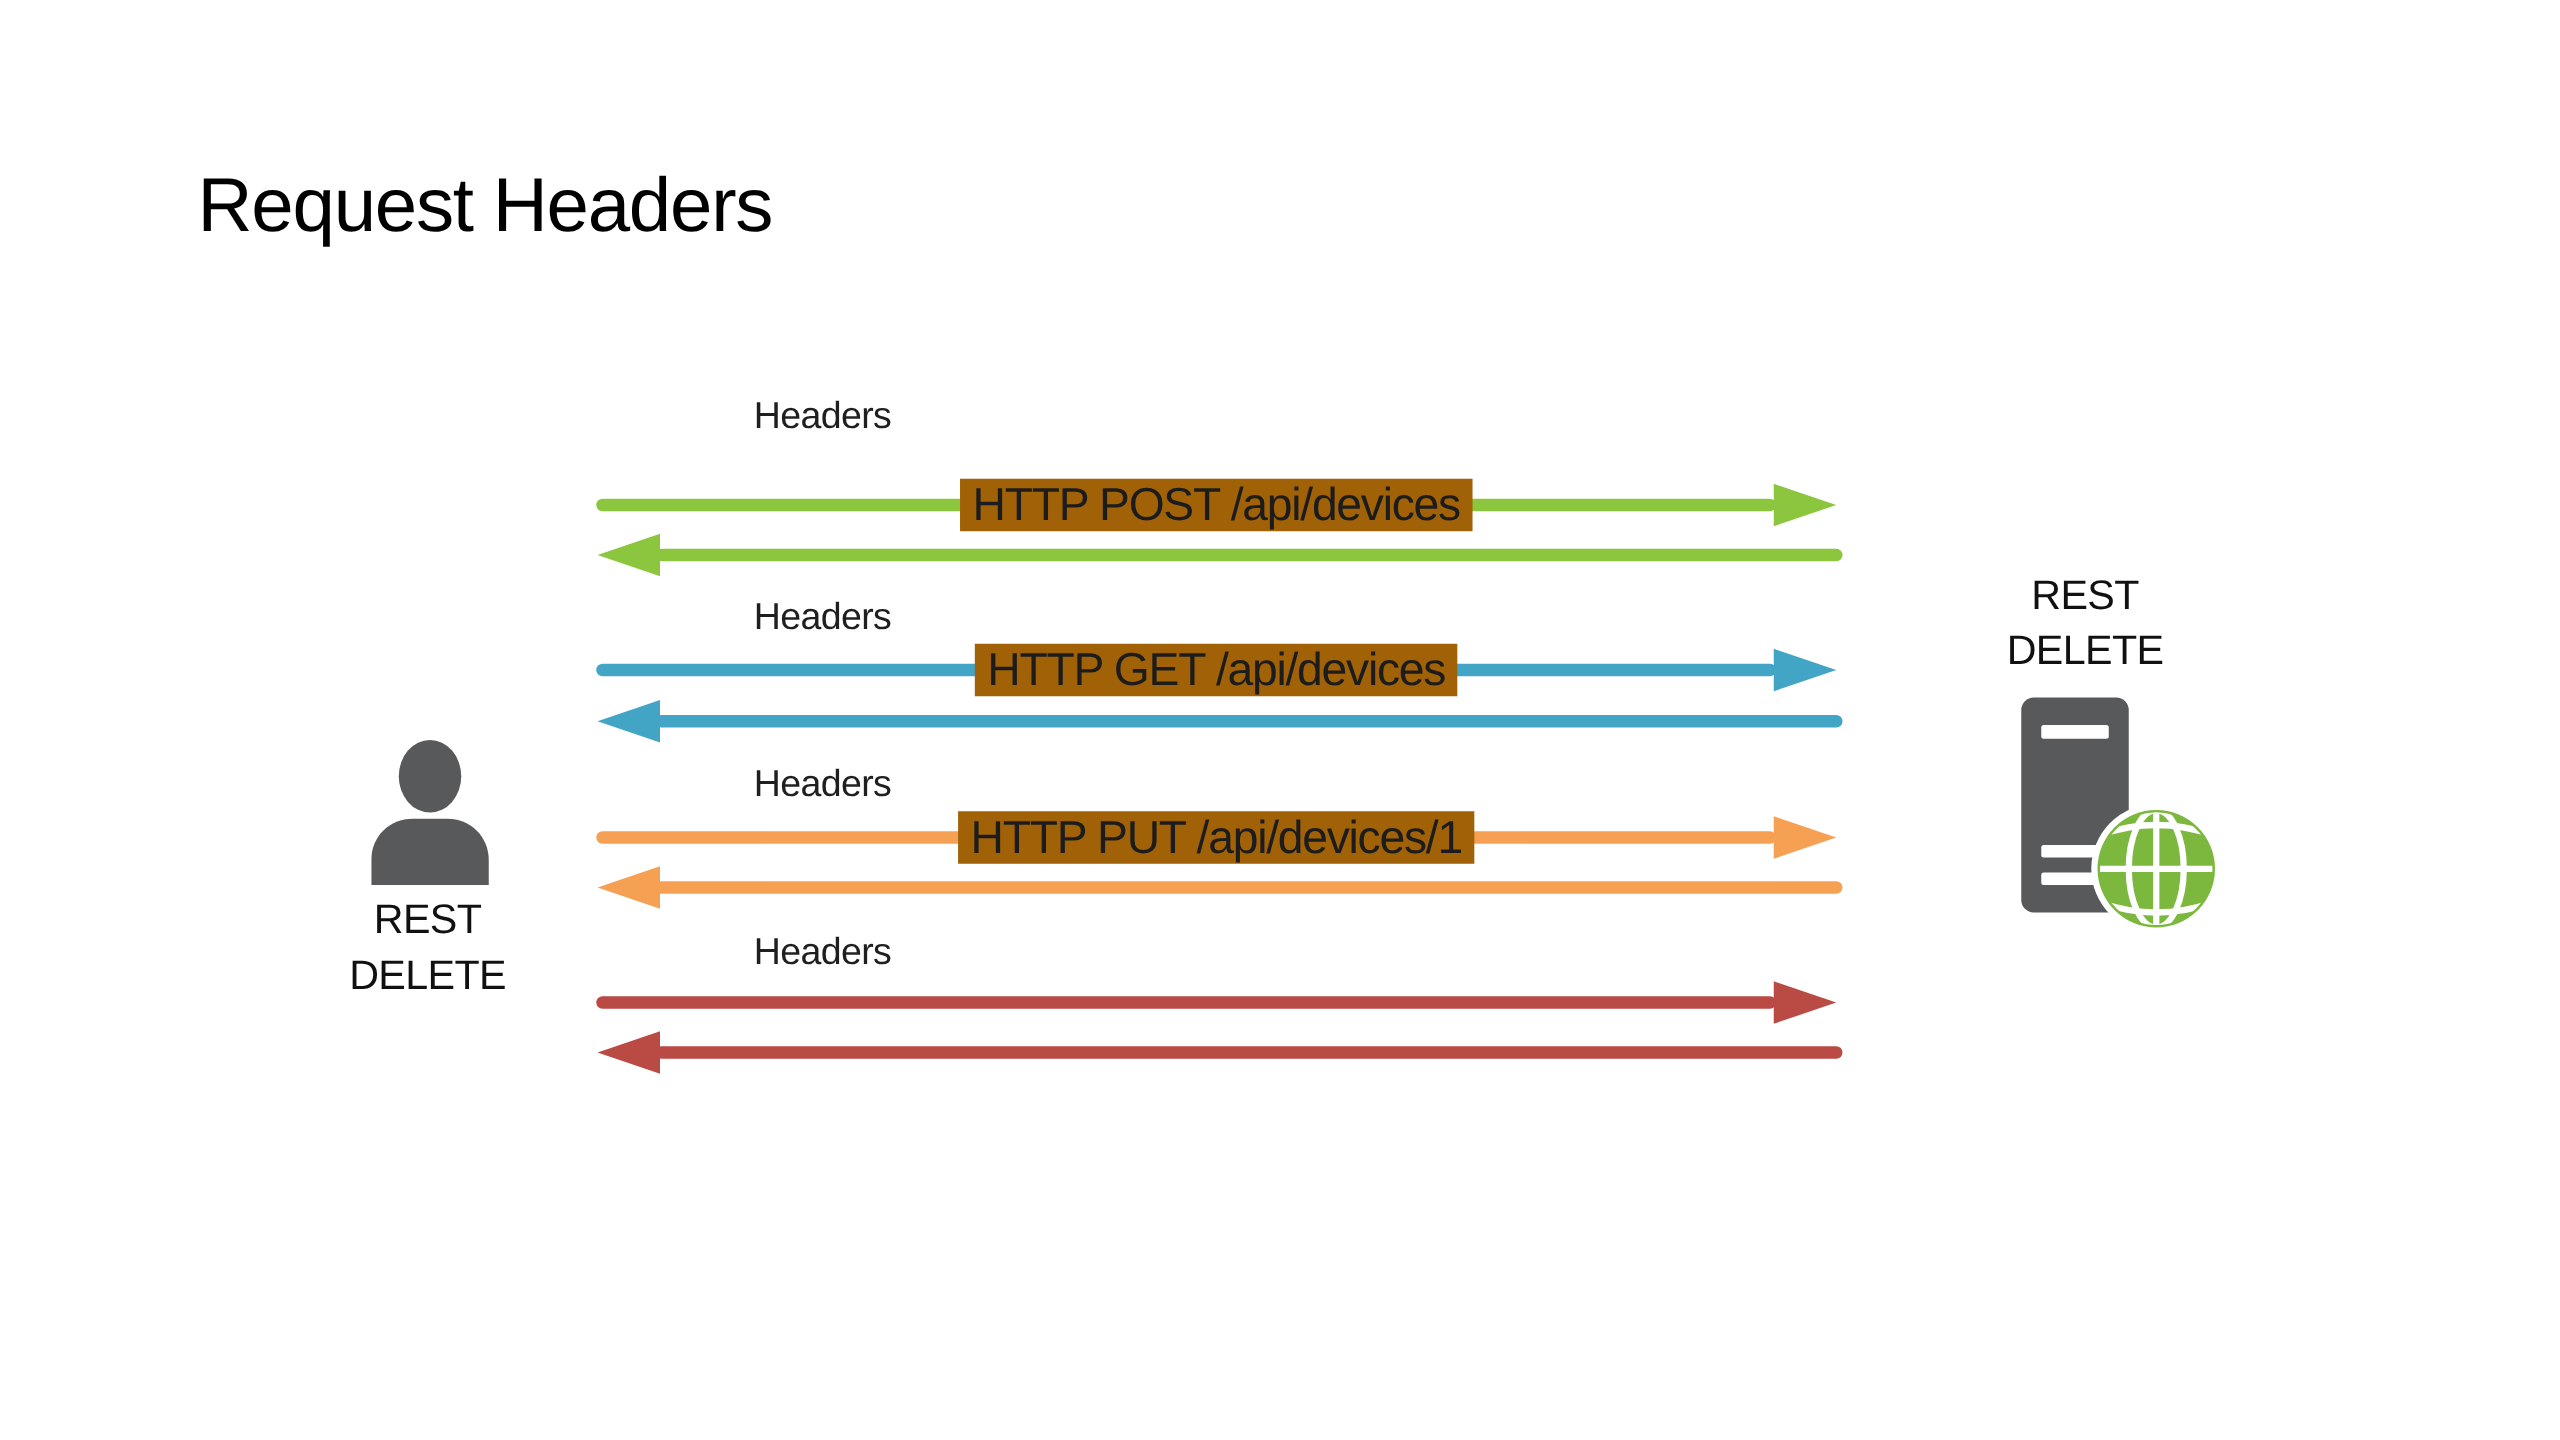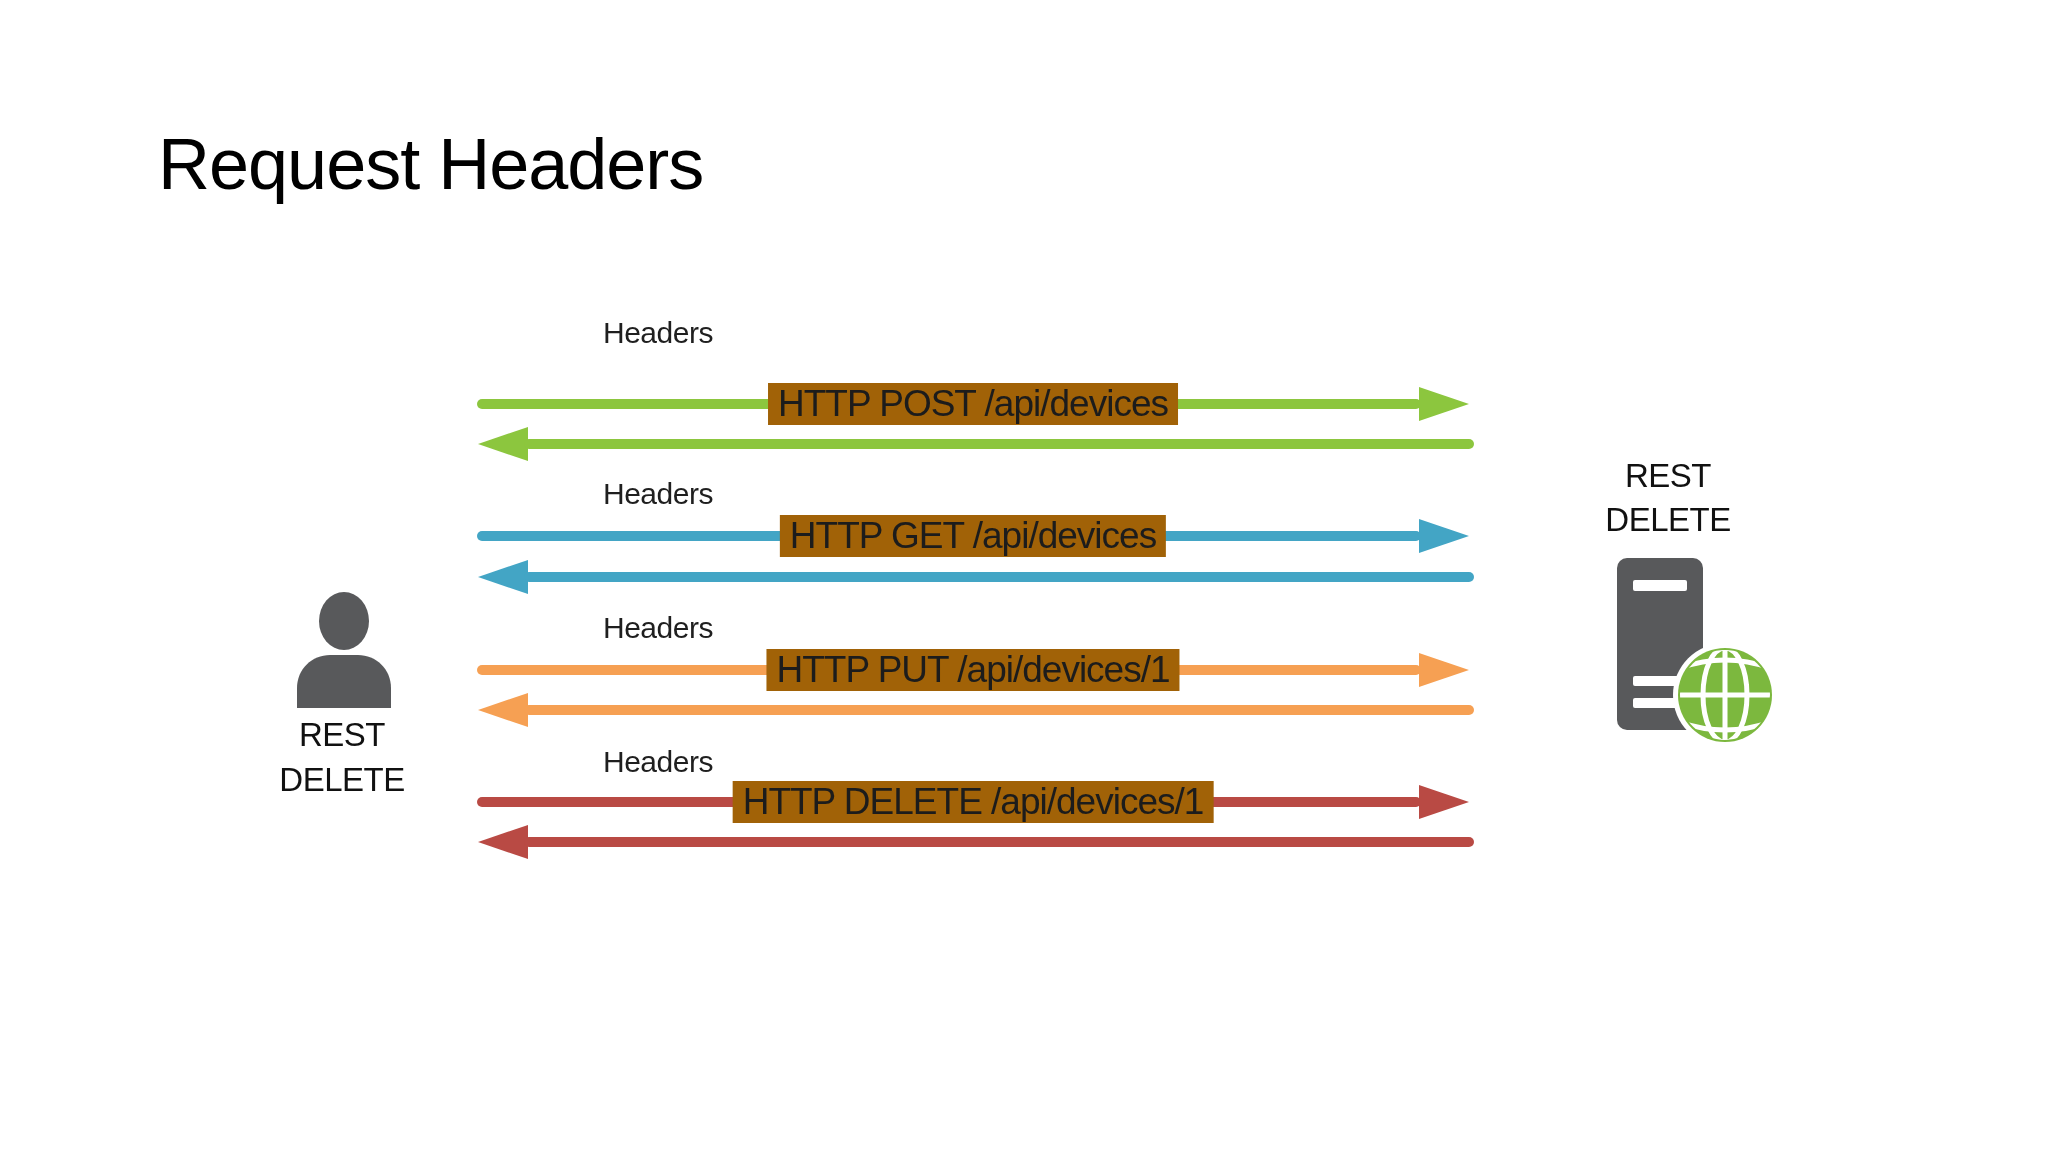--- a/index.html
+++ b/index.html
@@ -1,19 +1,19 @@
 <!DOCTYPE html>
 <html><head>
 <meta charset="utf-8">
 <style>
   html,body{margin:0;padding:0;background:#ffffff;}
   .slide{position:relative;width:2048px;height:1152px;background:#ffffff;overflow:hidden;
          font-family:"Liberation Sans","DejaVu Sans",sans-serif;color:#1f1f1f;}
 
-  .title{position:absolute;left:158px;top:118px;margin:0;font-size:72px;line-height:92px;
+  .title{position:absolute;left:158px;top:118px;margin:0;font-size:61px;line-height:92px;
          font-weight:400;letter-spacing:-1px;color:#000;}
 
   
   .hdr-label{position:absolute;left:603px;font-size:30px;letter-spacing:-0.5px;color:#1f1f1f;white-space:nowrap;}
 
   .arrow{position:absolute;left:477px;width:992px;height:34px;}
   .arrow.resp{left:478px;width:996px;}
 
   .shaft{position:absolute;top:12px;height:10px;border-radius:5px;background:var(--c);}
   .req .shaft{left:0;width:944px;}
@@ -82,21 +82,20 @@
       <div class="head-left"></div>
       <div class="shaft"></div>
     </div>
   </div>
 
   <div style="--c: #B94A44;">
     <div class="hdr-label" style="top:745px">Headers</div>
     <div class="arrow req" style="top:785px">
       <div class="shaft"></div>
       <div class="head-right"></div>
-      <span class="arrow-label">HTTP DELETE /api/devices/1</span>
     </div>
     <div class="arrow resp" style="top:825px">
       <div class="head-left"></div>
       <div class="shaft"></div>
     </div>
   </div>
 
   <svg class="person-svg" viewBox="0 0 100 116">
     <ellipse cx="47" cy="29" rx="25" ry="29" fill="#58595B"></ellipse>
     <path d="M0,116 L0,96 C0,77 15,63 33,63 L61,63 C79,63 94,77 94,96 L94,116 Z" fill="#58595B"></path>

